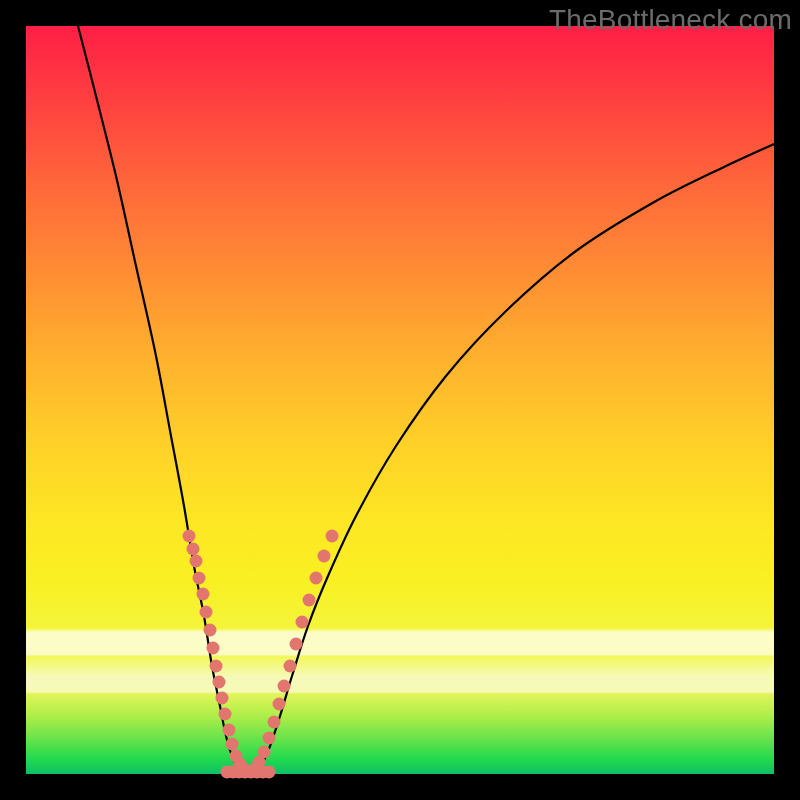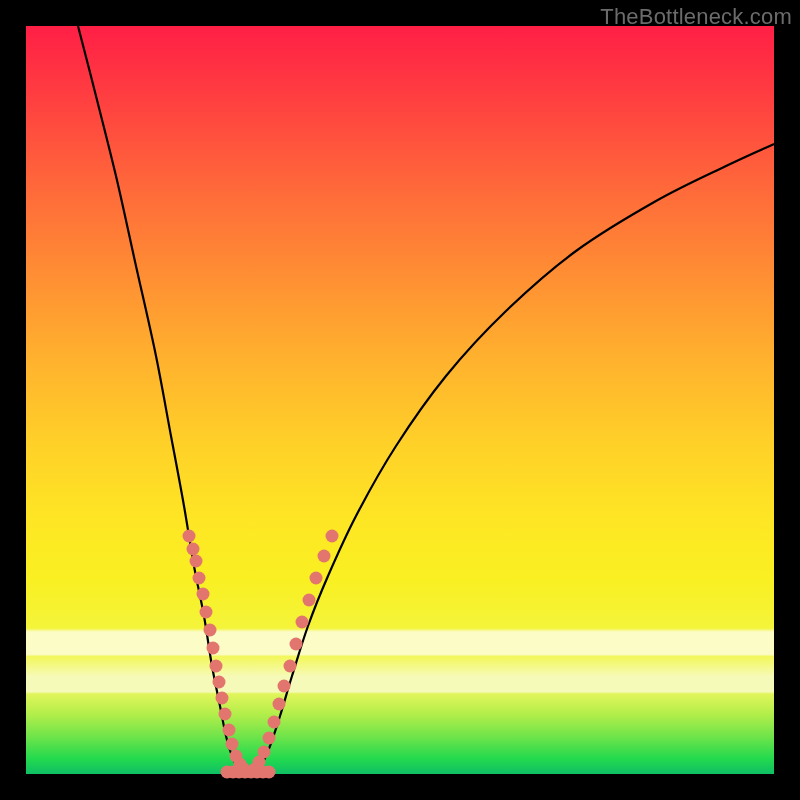--- a/index.html
+++ b/index.html
@@ -49,21 +49,21 @@
       #6fe44a 95%,
       #22d94e 98%,
       #0fbf65 100%
     );
   }
   .watermark {
     position: absolute;
     top: 4px;
     right: 8px;
     color: #6b6b6b;
-    font-size: 22px;
+    font-size: 28px;
     font-weight: 400;
     letter-spacing: 0.2px;
     user-select: none;
   }
   svg.curves {
     position: absolute;
     left: 0;
     top: 0;
     width: 748px;
     height: 748px;

